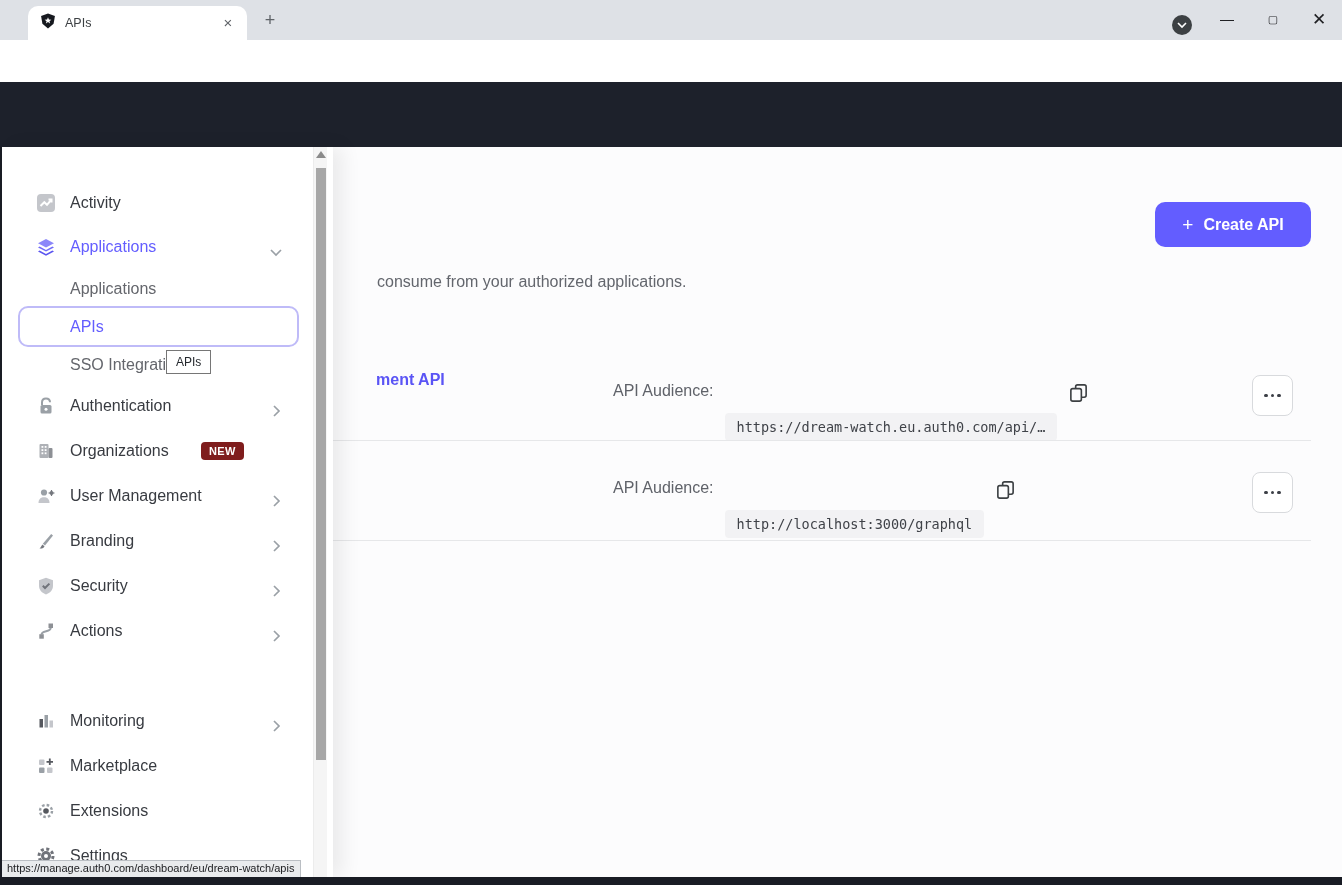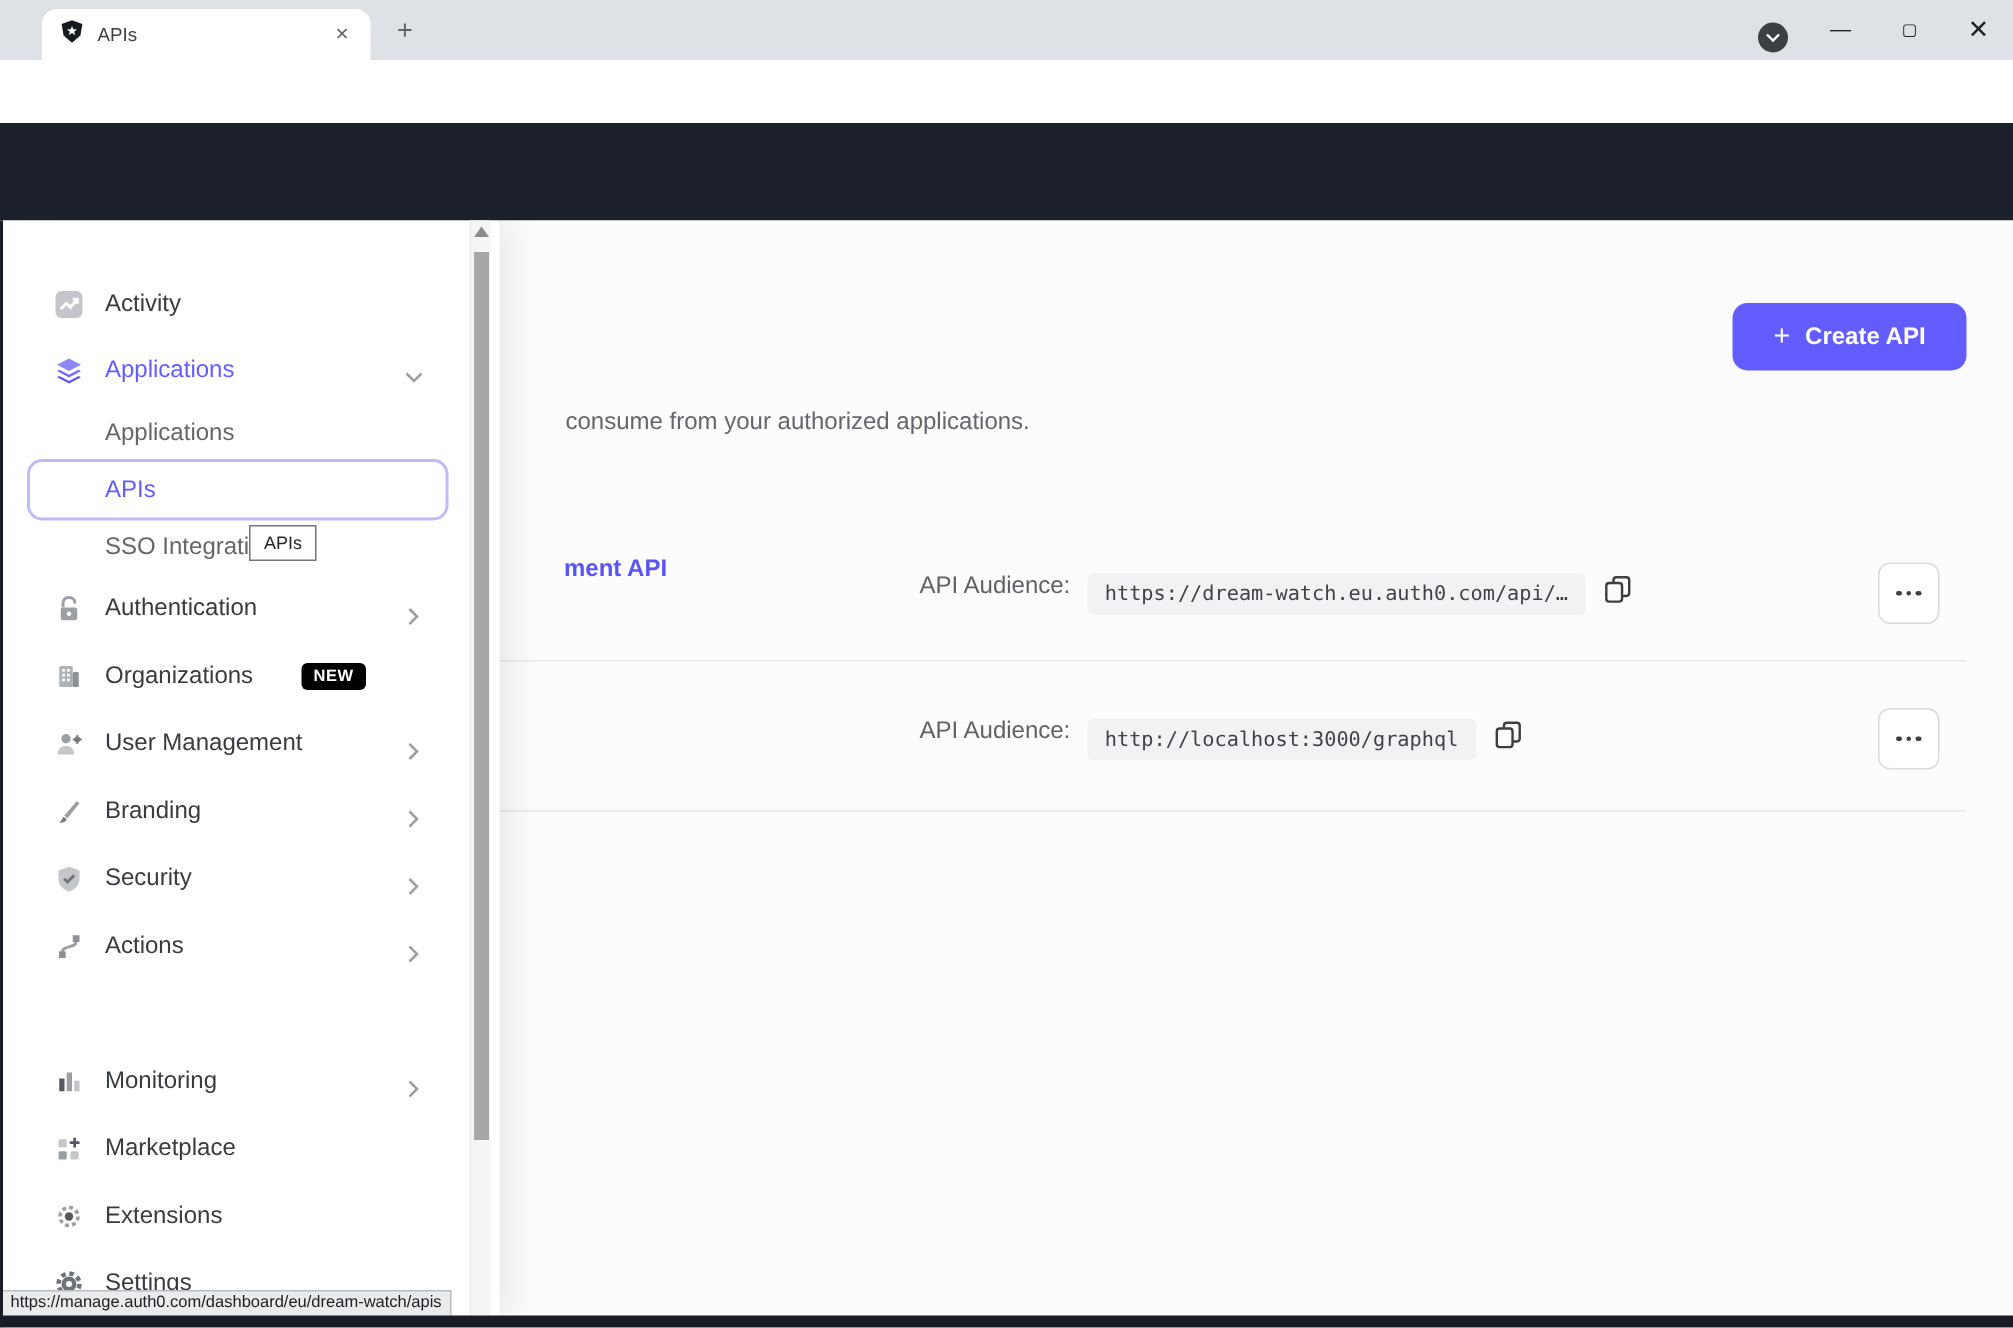--- a/index.html
+++ b/index.html
@@ -65,38 +65,38 @@
   .main { position:absolute; left:333px; top:147px; width:1009px; height:730px; background:#fcfcfd; }
   .create-btn { position:absolute; left:822px; top:55px; width:156px; height:45px; background:#635dff; border:none;
                 border-radius:10px; color:#fff; font-size:16px; font-weight:600; display:flex; align-items:center;
                 justify-content:center; gap:10px; }
   .create-plus { font-size:19px; font-weight:400; }
   .descr { position:absolute; left:3px; top:126px; font-size:16px; color:#63666d; white-space:nowrap;margin-left:41px; }
   .api-link { position:absolute; left:0; top:224px; font-size:16px; font-weight:700; color:#5a54f5; white-space:nowrap;margin-left:43px; }
   .aud-group { position:absolute; display:flex; align-items:flex-start; gap:11px; }
   .aud-label { font-size:16px; color:#5f6269; }
   .chip { background:#f2f2f4; border-radius:4px; padding:6px 12px; font-family:"DejaVu Sans Mono", monospace;
-          font-size:13.5px; color:#3f4248; white-space:nowrap; }
+          font-size:13.5px; color:#3f4248; white-space:nowrap;margin-top:31px; }
   .copy-ic { display:inline-flex; }
   .more-btn { position:absolute; left:919px; width:41px; height:41px; background:#fff; border:1px solid #d8dadd;
               border-radius:8px; display:flex; align-items:center; justify-content:center; gap:3px; }
   .more-btn i { width:3.5px; height:3.5px; border-radius:50%; background:#3c3f46; }
   .hdiv { position:absolute; left:0; width:978px; height:1px; background:#e6e7e9; }
 
   
   .sidebar { position:absolute; left:2px; top:147px; width:331px; height:730px; background:#fff;
              box-shadow:10px 0 18px rgba(0,0,0,0.07); z-index:5; }
   .nav-item { position:absolute; left:0; width:331px; height:40px; display:flex; align-items:center; }
   .nav-icon { position:absolute; left:34px; width:20px; height:20px; display:flex; align-items:center; justify-content:center; }
   .nav-label { position:absolute; left:68px; font-size:16px; color:#383b41; white-space:nowrap; }
   .nav-label.purple { color:#635dff; }
   .nav-label.sub { color:#64666c; }
   .nav-chev { position:absolute; left:268px; top:16px; }
   .chev-right { transform:rotate(-90deg); }
-  .new-badge { position:absolute; left:199px; background:#000000; color:#fff; font-size:11px; font-weight:bold;
+  .new-badge { position:absolute; left:199px; background:#7f1d1d; color:#fff; font-size:11px; font-weight:bold;
                letter-spacing:0.4px; padding:3px 8px; border-radius:4px; }
   .apis-ring { position:absolute; left:16px; top:159px; width:281px; height:41px; border:2px solid #bfbbf8; border-radius:10px; }
 
   
   .sb-track { position:absolute; left:313px; top:147px; width:14px; height:730px; background:#f5f5f5;
               border-left:1px solid #ececec; z-index:6; }
   .sb-up { position:absolute; left:2px; top:4px; width:0; height:0; border-left:5px solid transparent;
            border-right:5px solid transparent; border-bottom:7px solid #8b8b8b; }
   .sb-thumb { position:absolute; left:2px; top:21px; width:10px; height:592px; background:#a7a7a7; }
 

